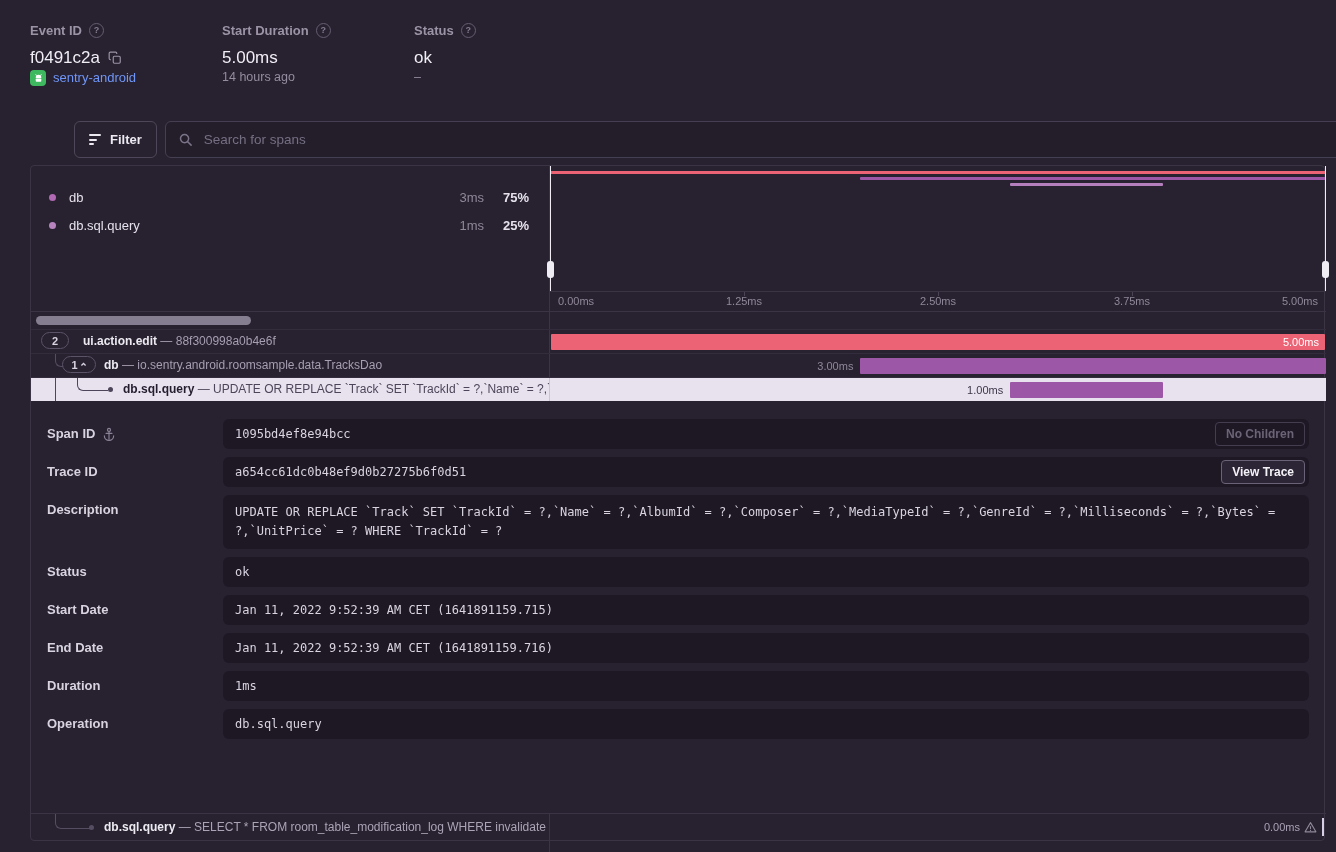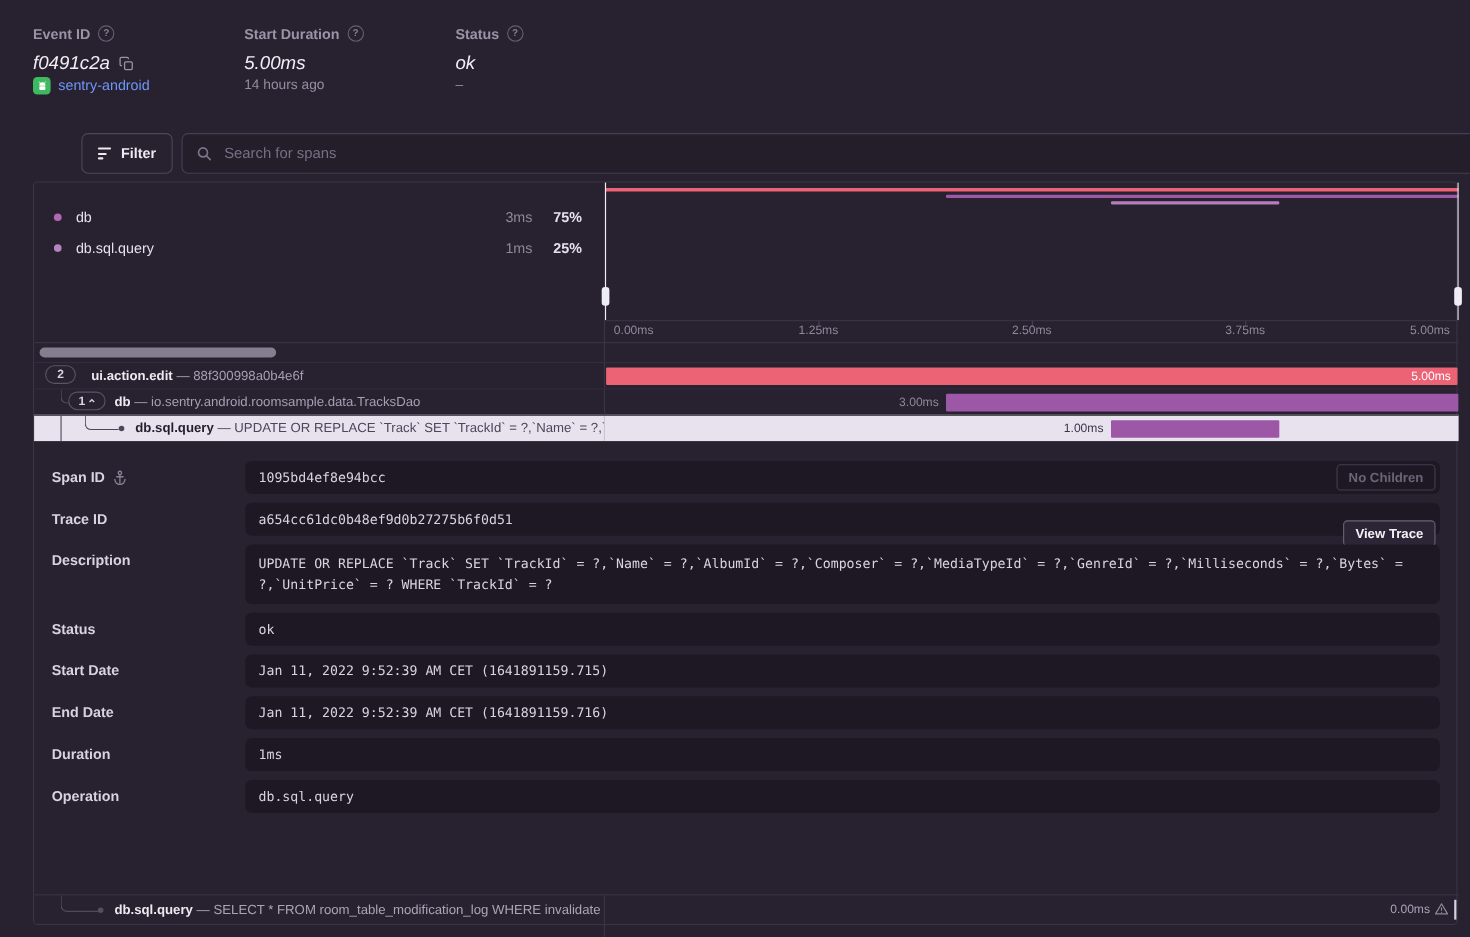--- a/index.html
+++ b/index.html
@@ -10,21 +10,21 @@
     -webkit-font-smoothing:antialiased;
   }
   
   .header{position:absolute;top:22px;left:30px;display:flex;}
   .hcol{width:192px;}
   .hlabel-row{display:flex;align-items:center;gap:7px;height:16px;}
   .hlabel{font-size:13px;font-weight:700;color:#9b94a6;}
   .qicon{width:15px;height:15px;border:1.5px solid #655e72;border-radius:50%;
     color:#847d92;font-size:9px;font-weight:700;display:flex;align-items:center;justify-content:center;box-sizing:border-box;}
   .hvalue-row{display:flex;align-items:center;gap:8px;margin-top:9px;height:22px;}
-  .hvalue{font-size:17px;font-weight:500;color:#f1eef5;font-style:italic;}
+  .hvalue{font-size:17px;font-weight:500;color:#f1eef5;}
   .icon-btn{color:#9b94a6;display:flex;align-items:center;}
   .hsub-row{display:flex;gap:7px;margin-top:1px;height:18px;font-size:12.5px;color:#948d9f;}
   .plink{color:#7096f8;text-decoration:none;font-size:13px;}
   .android-badge{width:16px;height:16px;border-radius:4px;display:flex;align-items:center;justify-content:center;}
   
   .toolbar{position:absolute;top:121px;left:30px;width:1295px;display:flex;gap:8px;padding-left:44px;}
   .filter-btn{height:37px;padding:0 14px;display:flex;align-items:center;gap:9px;
     background:transparent;border:1px solid #4d4759;border-radius:6px;color:#ece9f0;
     font-size:13px;font-weight:700;font-family:inherit;cursor:pointer;}
   .filter-icon{display:inline-flex;flex-direction:column;gap:2.5px;align-items:flex-start;}
@@ -92,21 +92,21 @@
   .dlabel{width:176px;flex:none;font-size:13px;font-weight:700;color:#d8d3df;line-height:30px;
     display:flex;align-items:flex-start;gap:7px;}
   .dlabel .anchor{color:#8a8397;display:flex;align-items:center;height:30px;}
   .dbox{flex:1;position:relative;background:#1e1825;border-radius:6px;min-height:30px;box-sizing:border-box;
     padding:0 12px;display:flex;align-items:center;
     font-family:"DejaVu Sans Mono", monospace;font-size:12px;color:#d9d4e0;}
   .dbox.multi{padding:8px 12px;line-height:19px;align-items:flex-end;}
   .nochildren{position:absolute;right:4px;top:3px;height:24px;box-sizing:border-box;padding:0 10px;
     border:1px solid #443d50;border-radius:4px;color:#6b6477;font-size:12px;font-weight:700;
     font-family:"Liberation Sans", sans-serif;display:flex;align-items:center;background:transparent;}
-  .viewtrace{position:absolute;right:4px;top:16px;height:24px;box-sizing:border-box;padding:0 10px;
+  .viewtrace{position:absolute;right:4px;top:3px;height:24px;box-sizing:border-box;padding:0 10px;
     border:1px solid #6a6378;border-radius:4px;color:#f4f2f7;font-size:12px;font-weight:700;
     font-family:"Liberation Sans", sans-serif;display:flex;align-items:center;background:#2c2536;cursor:pointer;}
   
   .orphan{position:absolute;left:0;top:647px;width:1295px;height:44px;box-sizing:border-box;
     border-top:1px solid #3a3444;border-bottom:1px solid #3a3444;display:flex;}
   .orphan .oleft{width:518px;flex:none;position:relative;overflow:hidden;white-space:nowrap;}
   .orphan .oright{flex:1;position:relative;border-left:1px solid #3a3444;}
   .otext{position:absolute;top:0;left:73px;line-height:26px;font-size:12px;color:#aba4b6;}
   .otext b{color:#eceaf0;font-weight:700;}
   .oconn{position:absolute;left:24px;top:0;width:36px;height:14px;border-left:1px solid #554e62;

